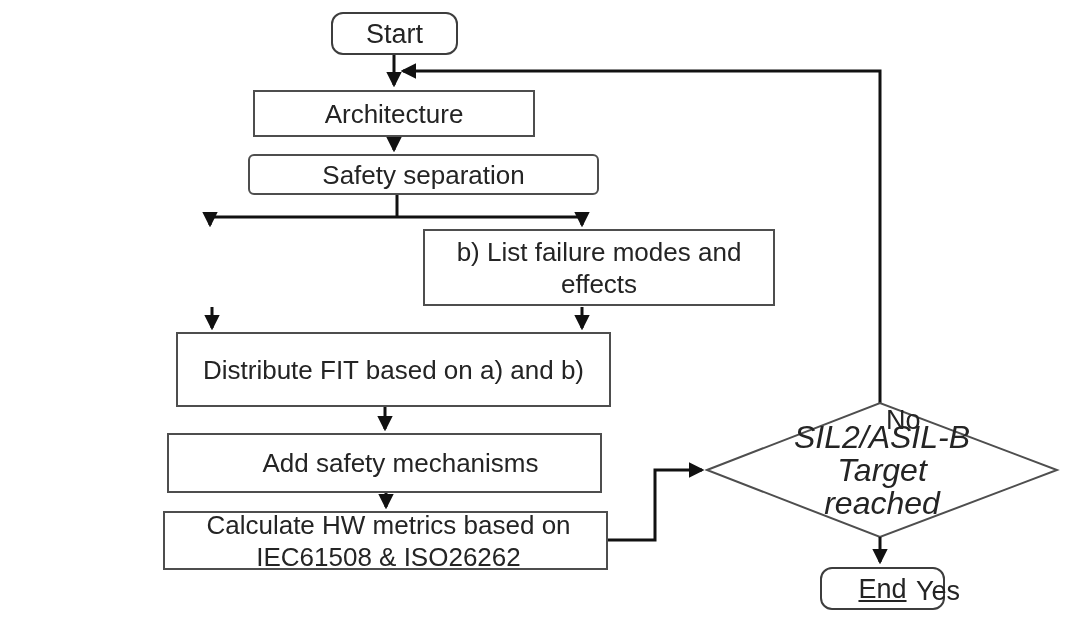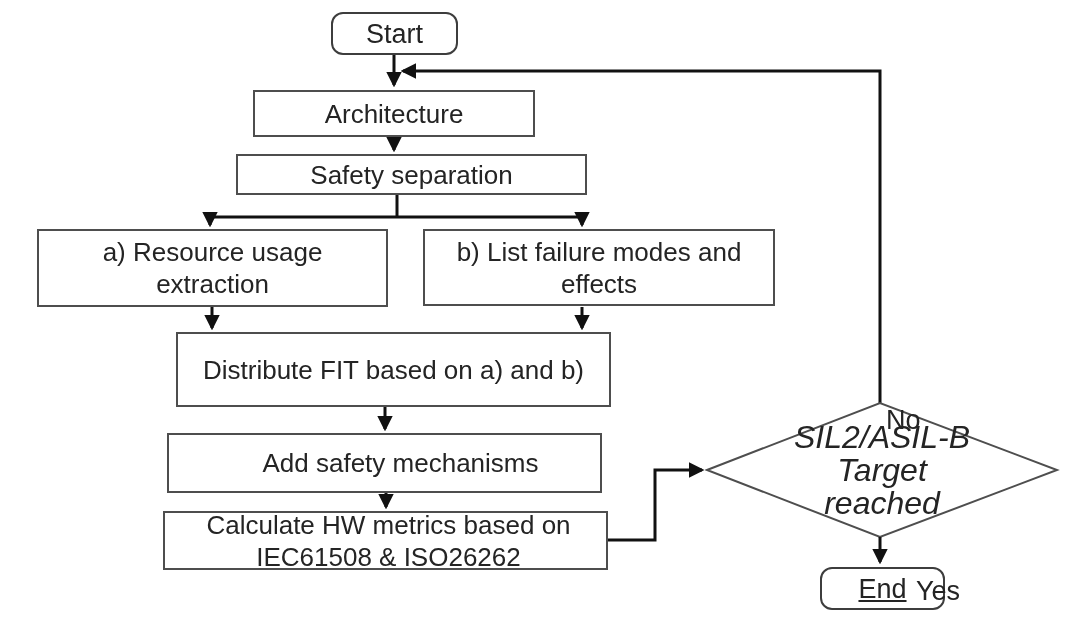--- a/index.html
+++ b/index.html
@@ -90,24 +90,22 @@
 
     <polygon class="diamond" points="707,470 880,403 1057,470 880,537"></polygon>
 
     <path class="edge" d="M880,537 V562" marker-end="url(#arrowhead)"></path>
   </svg>
 
   <div class="node terminator" style="left:331px;top:12px;width:127px;height:43px;">Start</div>
 
   <div class="node" style="left:253px;top:90px;width:282px;height:47px;">Architecture</div>
 
-  <div class="node" style="left:236px;top:154px;width:351px;height:41px;">Safety separation</div>
+  <div class="node" style="left:248px;top:154px;width:351px;height:41px;border-radius:6px;">Safety separation</div>
 
-  <div class="node" style="left:37px;top:229px;width:351px;height:78px;">a) Resource usage
-extraction</div>
 
   <div class="node" style="left:423px;top:229px;width:352px;height:77px;">b) List failure modes and
 effects</div>
 
   <div class="node" style="left:167px;top:332px;width:435px;height:75px;margin-left:9px;">Distribute FIT based on a) and b)</div>
 
   <div class="node" style="left:167px;top:433px;width:435px;height:60px;padding-left:32px;">Add safety mechanisms</div>
 
   <div class="node" style="left:163px;top:511px;width:445px;height:59px;padding-left:6px;">Calculate HW metrics based on
 IEC61508 &amp; ISO26262</div>

